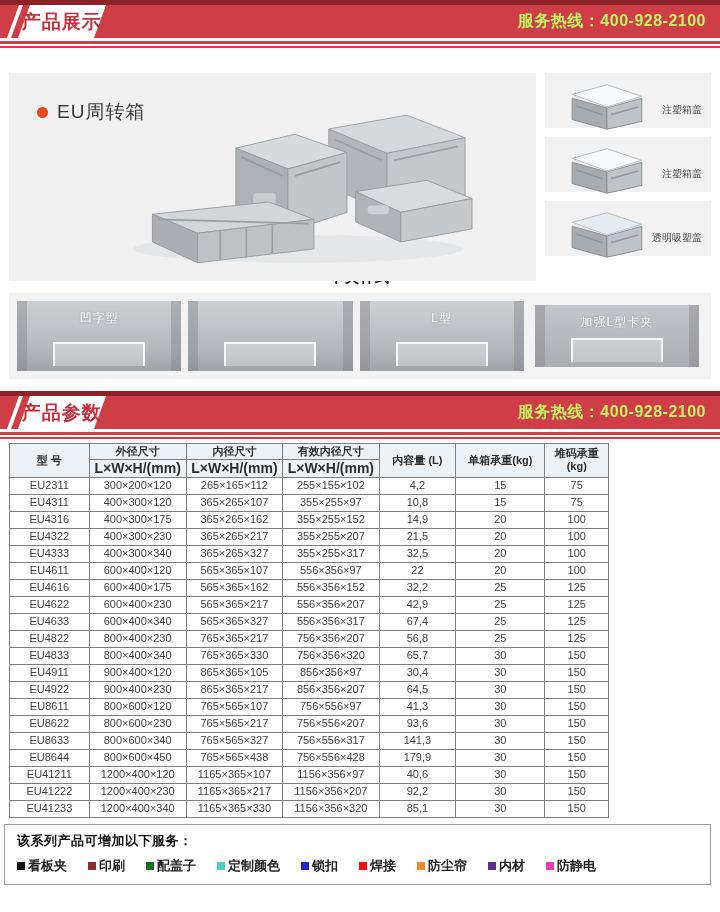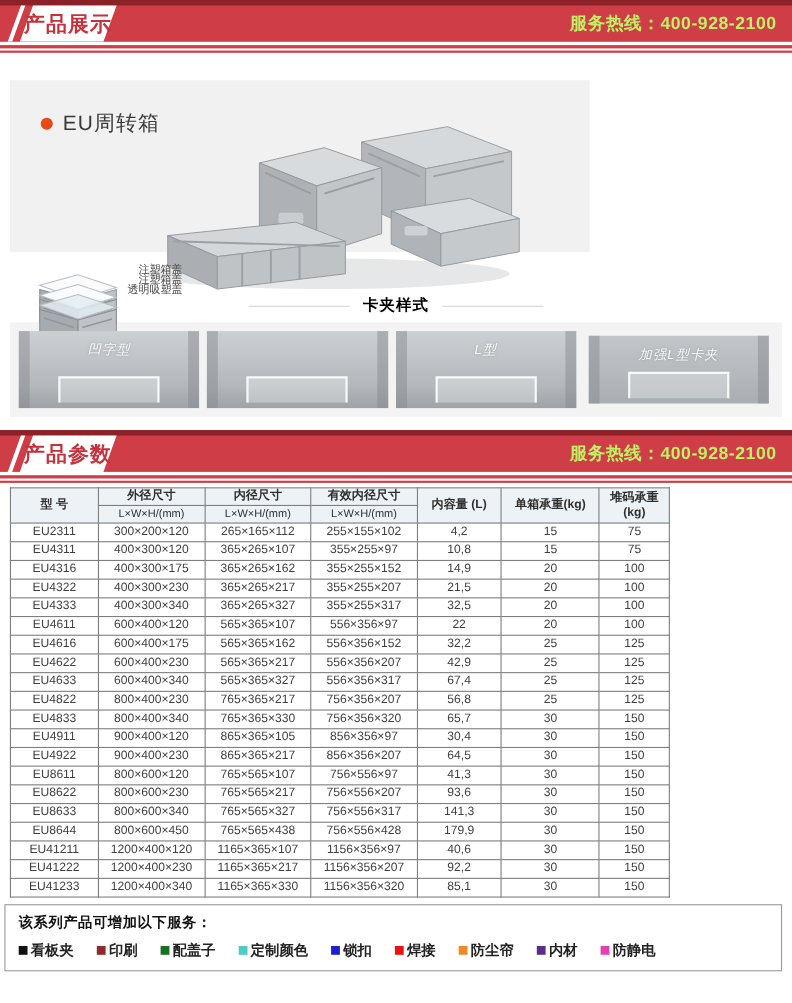--- a/index.html
+++ b/index.html
@@ -15,53 +15,53 @@
   .banner-slash { position:absolute; left:13px; top:5px; bottom:0; width:4px; background:#fff; transform:skewX(-20deg); }
   .banner { position:absolute; left:24px; top:5px; bottom:0; width:76px; background:#fff; transform:skewX(-20deg);
             display:flex; align-items:center; justify-content:center; }
   .banner-text { transform:skewX(20deg); color:#c5323d; font-size:19px; font-weight:bold; letter-spacing:1px; white-space:nowrap; }
   .hotline { position:absolute; right:14px; top:5px; bottom:0; display:flex; align-items:center;
              color:#bef264; font-size:16px; font-weight:bold; letter-spacing:0.5px; }
   .dline1 { height:3px; background:#cf3d47; margin-top:3px; }
   .dline2 { height:2px; background:#cf3d47; margin-top:2px; }
 
   
-  .showcase { display:flex; gap:9px; margin:25px 9px 0 9px; height:183px;flex-direction:column; }
+  .showcase { display:flex; gap:9px; margin:25px 9px 0 9px; height:183px; }
   .main-panel { position:relative; width:527px; height:208px; background:#f1f1f2; }
   .prod-label { position:absolute; left:28px; top:26px; display:flex; align-items:center; gap:9px; }
   .prod-dot { width:11px; height:11px; border-radius:50%; background:#e84917; }
   .prod-name { font-size:19px; color:#3a3a3a; letter-spacing:1px; }
   .crates { position:absolute; left:95px; top:30px; }
   .thumb-rail { display:flex; flex-direction:column; gap:9px; width:166px; }
   .thumb { position:relative; flex:1; background:#f2f2f3; }
   .thumb svg { position:absolute; left:10px; top:4px; }
   .thumb-caption { position:absolute; right:9px; top:54%; font-size:10px; color:#4a4a4a; }
 
   
   .clips-title-row { display:flex; align-items:center; justify-content:center; gap:12px; margin-top:13px; height:18px; }
   .tline { width:92px; height:1px; background:#d7d7d7; }
   .clips-title { color:#000000; font-size:14px; font-weight:bold; letter-spacing:1px; }
-  .clips-panel { margin:6px 9px 0 9px; background:#f3f3f4; padding:8px; display:flex; gap:7px; height:86px;font-style:italic; }
+  .clips-panel { margin:6px 9px 0 9px; background:#f3f3f4; padding:8px; display:flex; gap:7px; height:86px; }
   .clip-photo { position:relative; flex:1; background:linear-gradient(180deg,#cdd0d3 0%,#b4b8bc 70%,#9fa3a7 100%); overflow:hidden; }
   .clip-photo.alt { background:linear-gradient(180deg,#c3c6ca 0%,#aaaeb2 100%); border:4px solid #f3f3f4; }
   .clip-label { position:absolute; top:9px; left:0; right:0; text-align:center; color:rgba(255,255,255,0.95);
                 font-size:12px; letter-spacing:1px; text-shadow:0 0 2px rgba(120,120,120,0.6); }
   .clip-shape { position:absolute; bottom:5px; left:22%; right:22%; height:24px;
                 background:rgba(255,255,255,0.30); border:2px solid rgba(255,255,255,0.85); border-bottom:none; }
   .clip-edge-l,.clip-edge-r { position:absolute; top:0; bottom:0; width:10px; background:rgba(130,134,138,0.45); }
   .clip-edge-l { left:0; } .clip-edge-r { right:0; }
 
   .bar2 { margin-top:12px; }
 
   
   .spec-table { margin:4px 23px 0 9px; width:600px; border-collapse:collapse; table-layout:fixed; }
   .spec-table th, .spec-table td { border:1px solid #7e7e7e; text-align:center; vertical-align:middle;
     font-size:11px; color:#3f3f3f; padding:0 2px; height:16px; line-height:1.2; }
   .spec-table thead th { background:#edf2f7; color:#2e2e2e; font-weight:bold; }
-  .spec-table thead th.sub { font-weight:normal; font-size:10px; }
+  .spec-table thead th.sub { font-weight:bold; font-size:14px; }
   .spec-table tbody td { height:17px; background:#fff; }
 
   
   .services { margin:6px 9px 0 4px; border:1px solid #9a9a9a; padding:7px 12px 9px 12px; background:#fff; }
   .services-title { font-size:13px; font-weight:bold; color:#111; margin-bottom:7px; letter-spacing:0.5px; }
   .services-items { display:flex; gap:21px; flex-wrap:nowrap; }
   .svc-item { display:flex; align-items:center; gap:3px; font-size:13px; font-weight:bold; color:#222; white-space:nowrap; }
   .svc-square { width:8px; height:8px; display:inline-block; }
 </style>
 </head>

